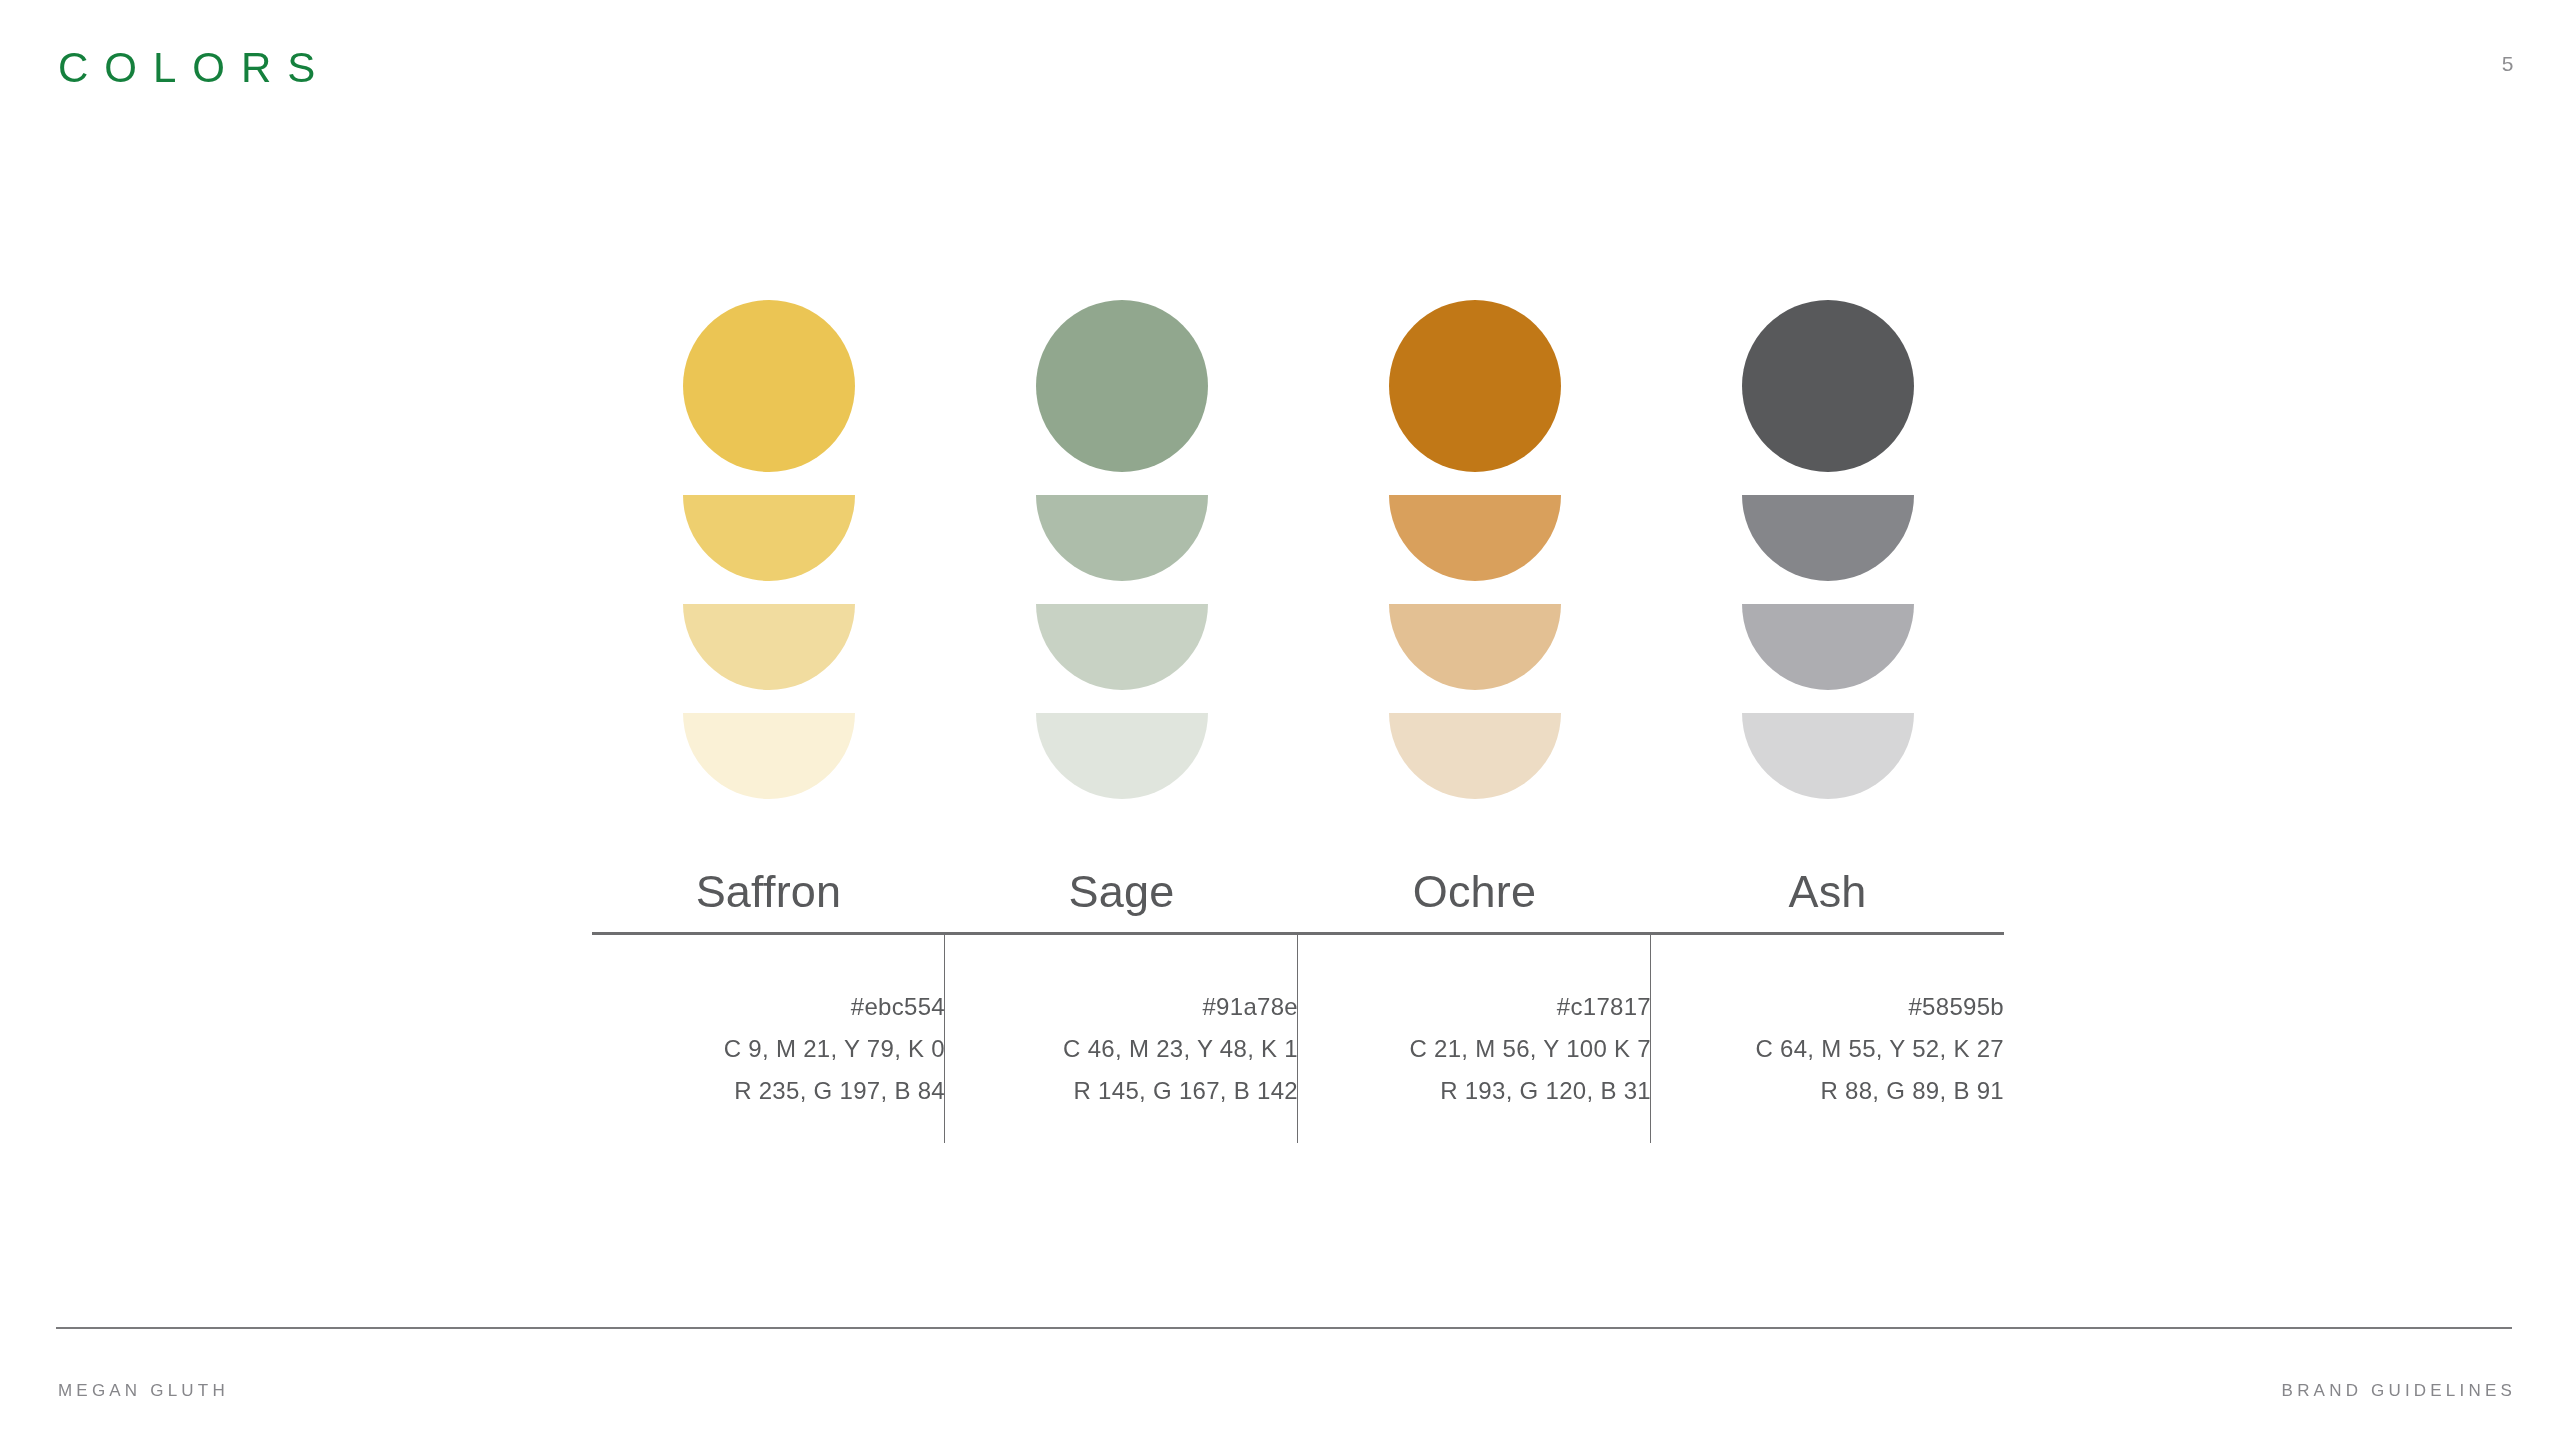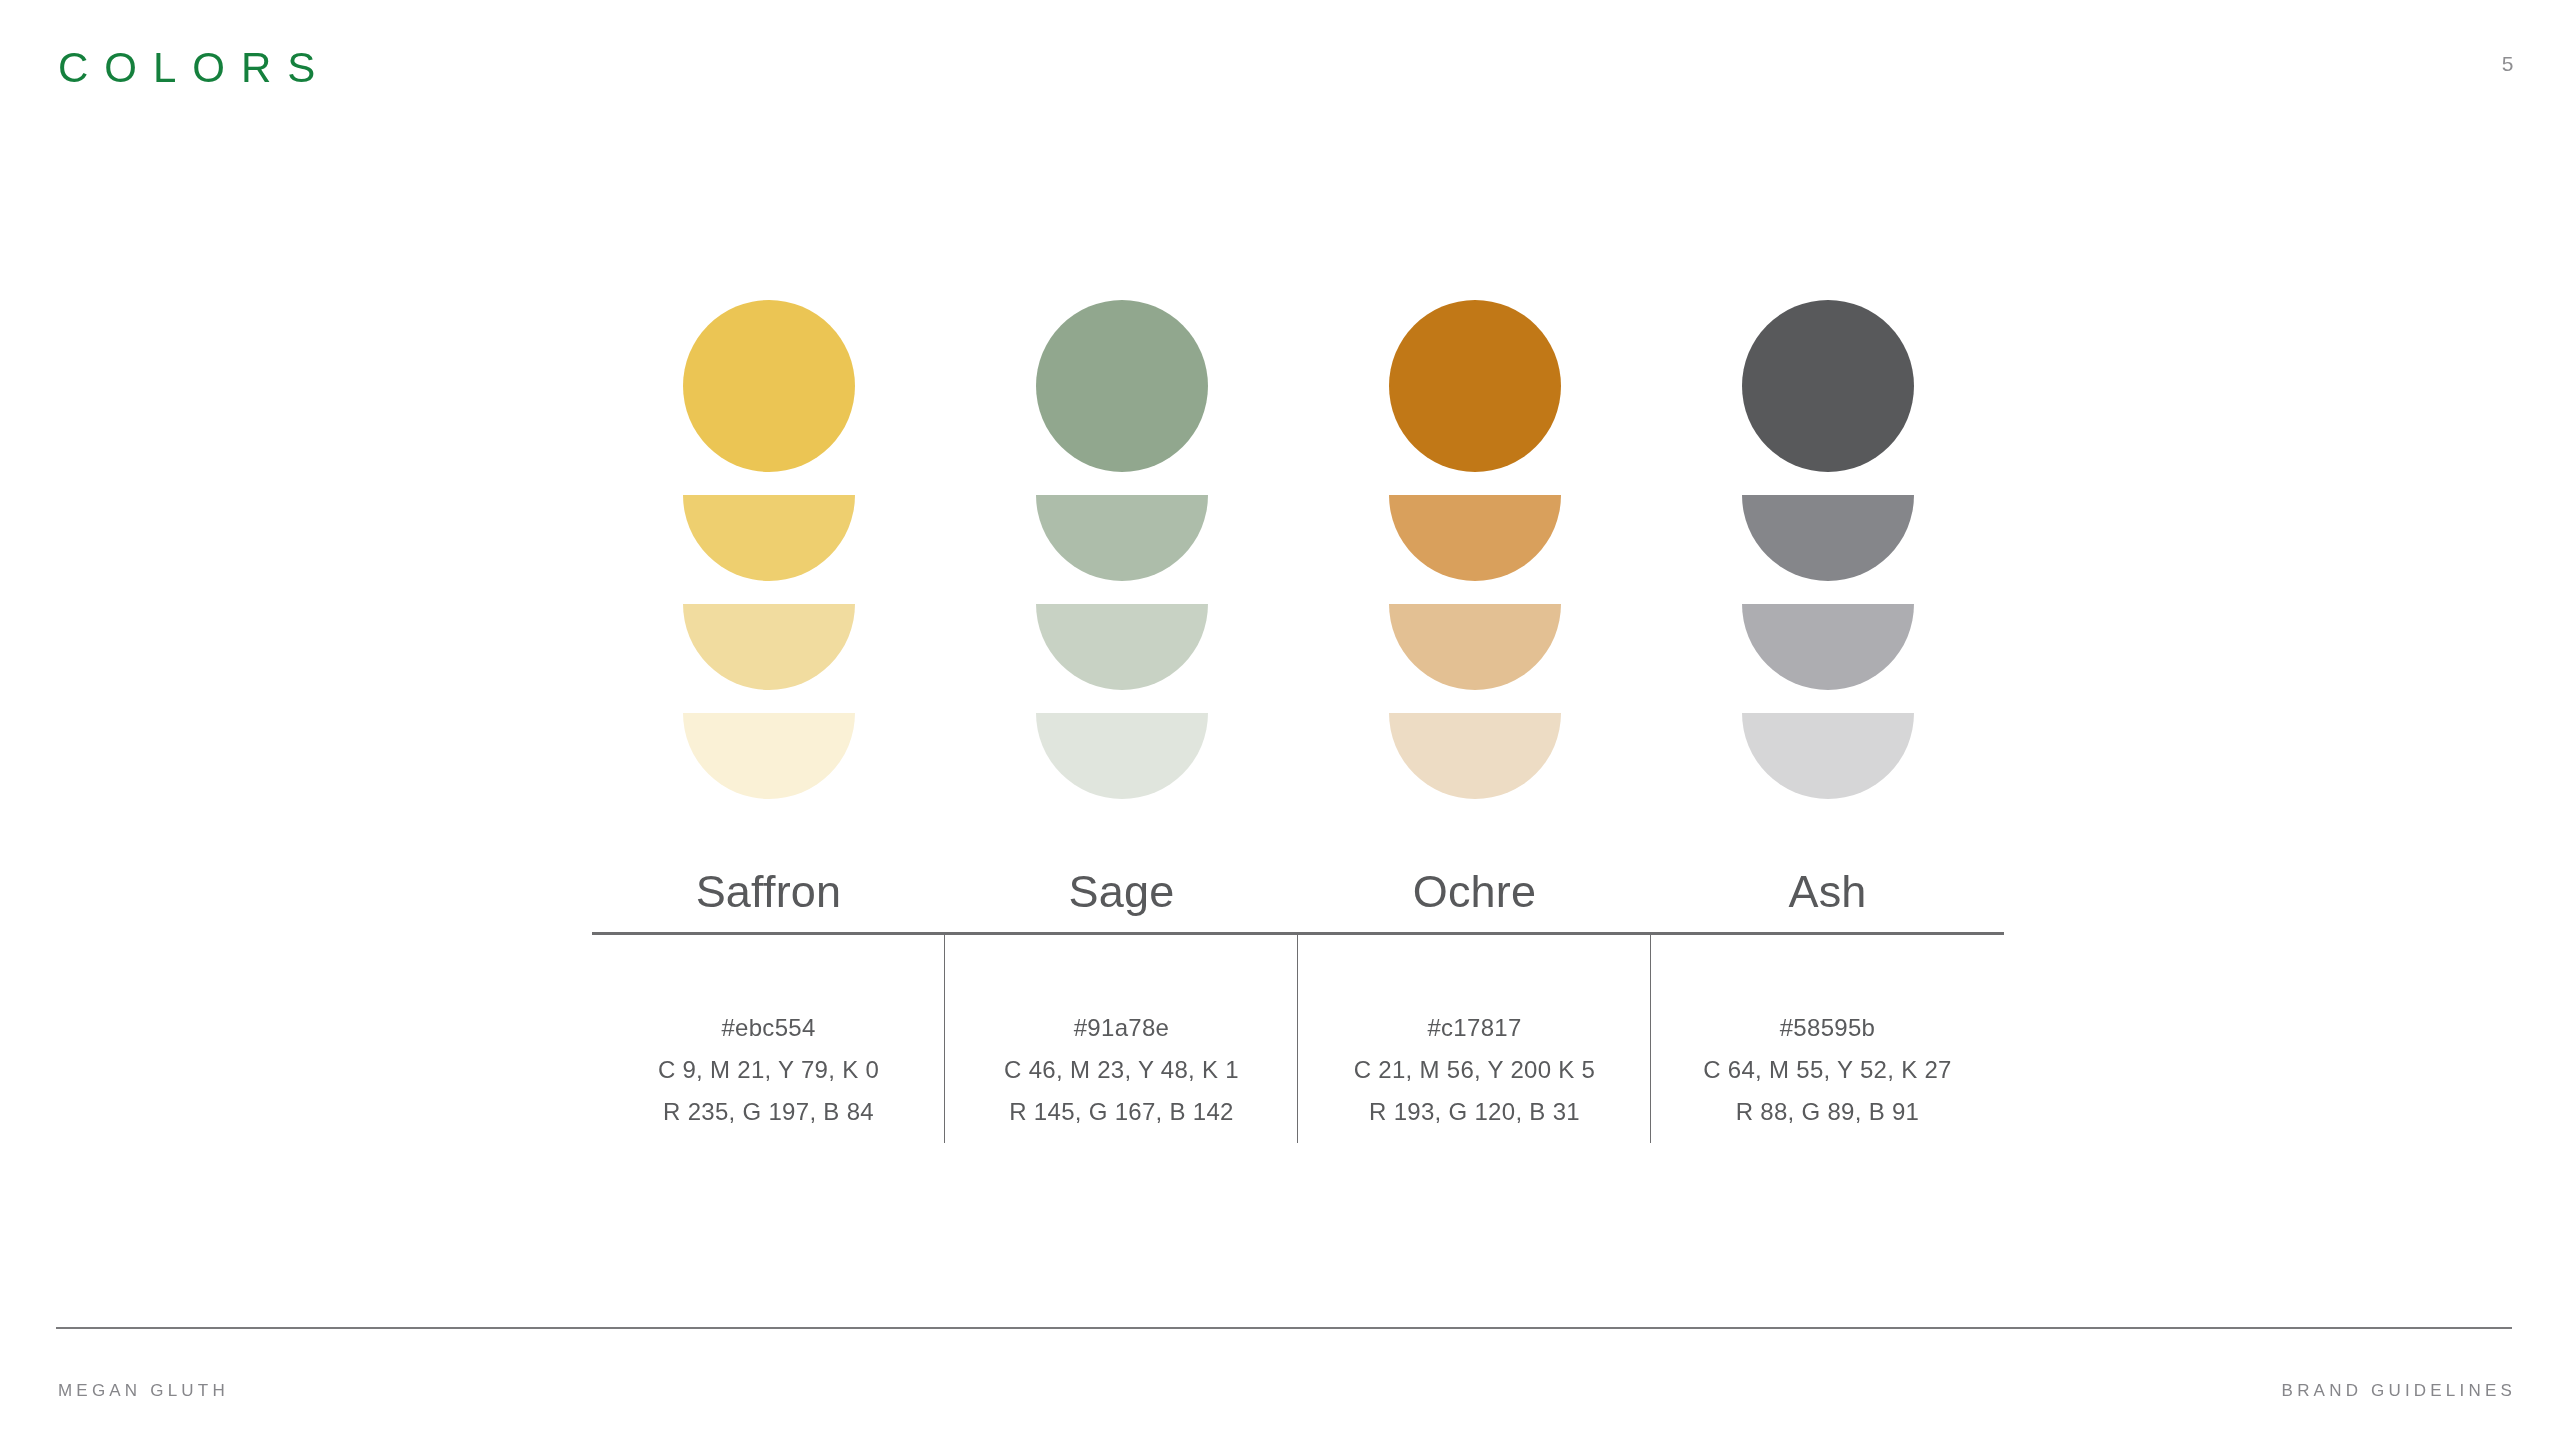--- a/index.html
+++ b/index.html
@@ -109,23 +109,23 @@
     left: 592px;
     top: 935px;
     width: 1412px;
     height: 210px;
     display: flex;
     flex-direction: row;
   }
   .spec-cell {
     width: 353px;
     position: relative;
-    padding-top: 72px;
+    padding-top: 51px;
     box-sizing: border-box;
-    text-align: center;
+    text-align: right;
   }
   .spec-cell::after {
     content: "";
     position: absolute;
     right: 0;
     top: 0;
     width: 1px;
     height: 208px;
     background: #6e6e70;
   }
@@ -235,21 +235,21 @@
   </div>
 
   <div class="spec-cell">
     <div class="spec-line">#91a78e</div>
     <div class="spec-line">C 46, M 23, Y 48, K 1</div>
     <div class="spec-line">R 145, G 167, B 142</div>
   </div>
 
   <div class="spec-cell">
     <div class="spec-line">#c17817</div>
-    <div class="spec-line">C 21, M 56, Y 200 K 5</div>
+    <div class="spec-line">C 21, M 56, Y 100 K 7</div>
     <div class="spec-line">R 193, G 120, B 31</div>
   </div>
 
   <div class="spec-cell no-divider">
     <div class="spec-line">#58595b</div>
     <div class="spec-line">C 64, M 55, Y 52, K 27</div>
     <div class="spec-line">R 88, G 89, B 91</div>
   </div>
 
 </div>

